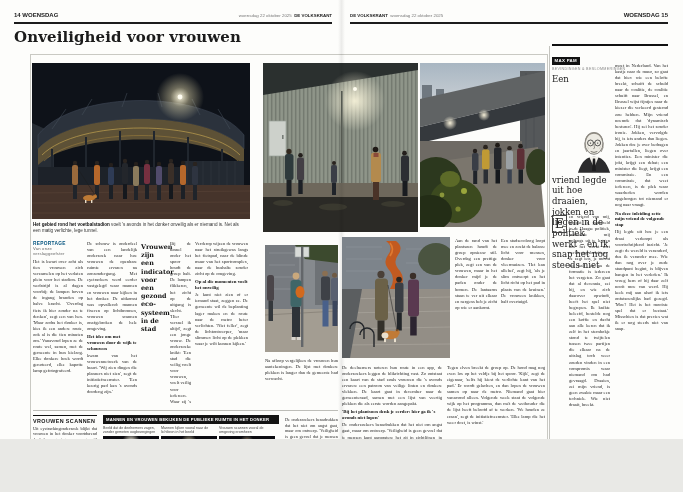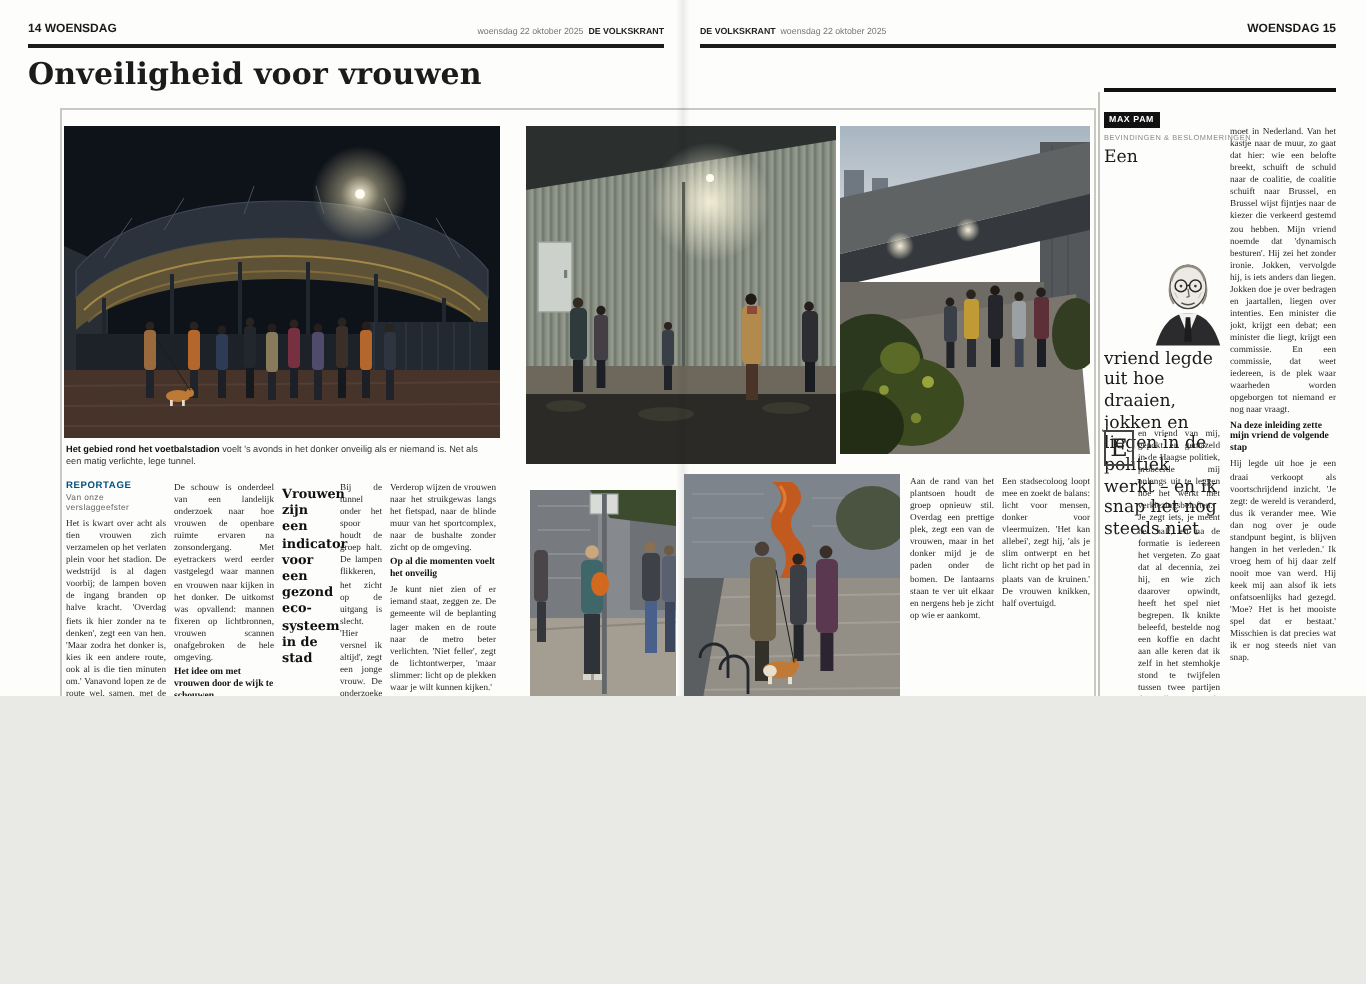--- a/index.html
+++ b/index.html
@@ -1,16 +1,16 @@
 <!DOCTYPE html>
 <html><head>
 <meta charset="utf-8">
 <style>
   html,body{margin:0;padding:0;background:#e9e9e6;}
-  .spread{position:relative;width:683px;height:348px;background:#fdfdfb;overflow:hidden;
+  .spread{position:relative;width:683px;height:439px;background:#fdfdfb;overflow:hidden;
           font-family:"Liberation Serif",serif;}
   .abs{position:absolute;}
   
   .pghead{font-family:"Liberation Sans",sans-serif;font-size:6px;color:#1a1a1a;}
   .pghead b{font-weight:bold;}
   .dateline{font-family:"Liberation Sans",sans-serif;font-size:4.4px;color:#777;}
   .dateline b{color:#222;}
   .hrule{background:#1c1c1c;height:1.5px;}
   .headline{font-family:"DejaVu Serif",serif;font-weight:600;font-size:15px;color:#1b1b1b;letter-spacing:.1px;}
   

